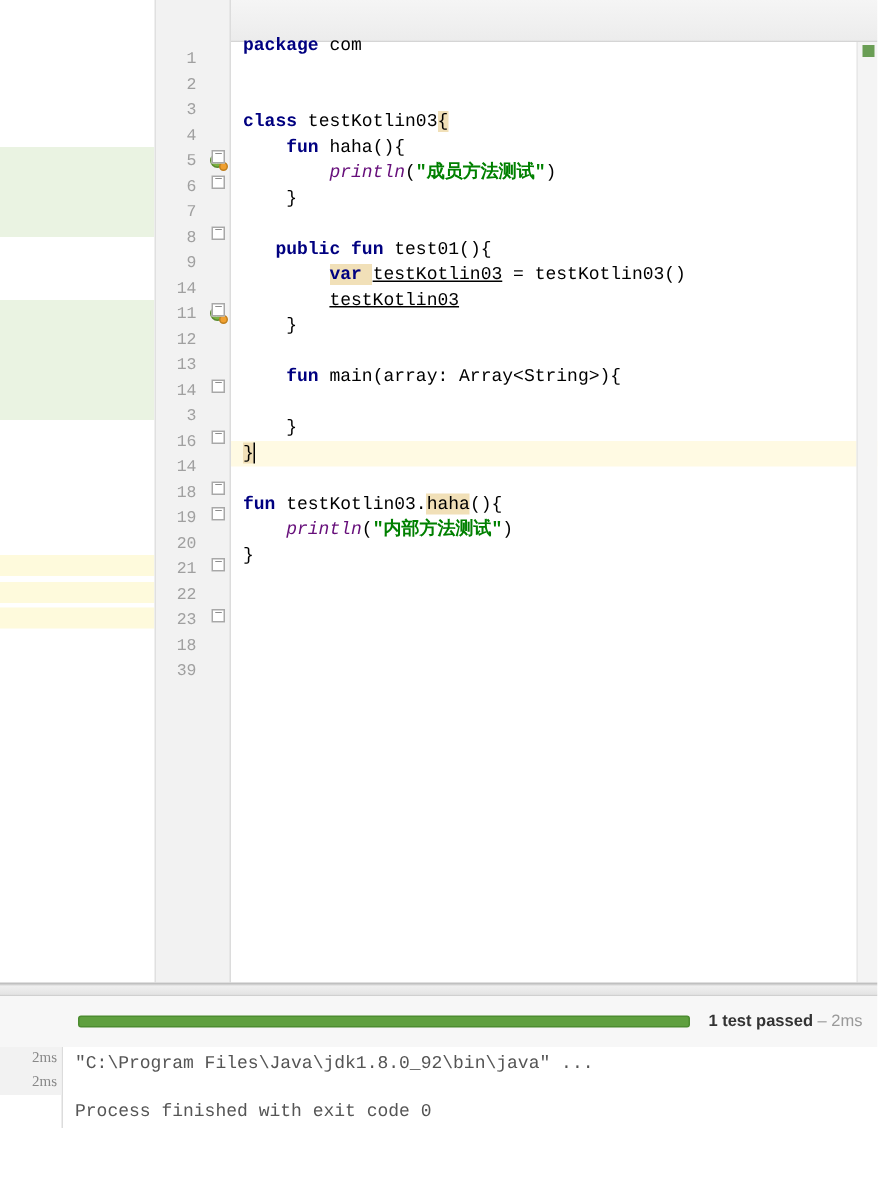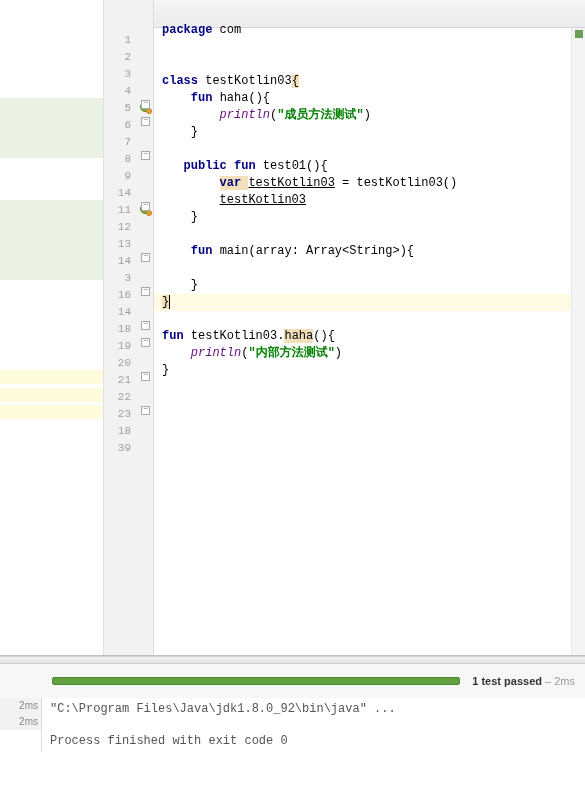--- a/index.html
+++ b/index.html
@@ -36,21 +36,21 @@
 
 .bottom-panel { position: absolute; top: 655px; left: 0; right: 0; bottom: 0; border-top: 1px solid #c0c0c0; background: #ffffff; }
 .sep-bar { height: 8px; background: linear-gradient(#f0f0f0,#e4e4e4); border-bottom: 1px solid #d0d0d0; border-top: 1px solid #d0d0d0; }
 .progress-row { height: 34px; display: flex; align-items: center; padding: 0 10px; background: #f7f7f7; }
 .left-pad { width: 42px; }
 .progress-bar { flex: 1; height: 8px; background: #5fa03f; border: 1px solid #4c8c30; border-radius: 2px; }
 .progress-text { margin-left: 12px; font-family: Arial, sans-serif; font-size: 11px; color: #333; }
 .progress-text .dim { color: #999; }
 .output-area { position: relative; }
 .out-left { position: absolute; left: 0; top: 0; width: 41px; background: #f2f2f2; }
-.out-time { text-align: right; padding-right: 3px; font-size: 10px; color: #888; height: 16px; line-height: 16px; font-family: Liberation Sans, sans-serif;}
+.out-time { text-align: right; padding-right: 3px; font-size: 10px; color: #888; height: 16px; line-height: 16px; font-family: Liberation Serif, serif;}
 .out-body { margin-left: 41px; padding: 3px 8px; font-size: 12px; color: #555; border-left: 1px solid #dcdcdc;}
 .out-line { height: 16px; line-height: 16px; white-space: pre; }
 .out-bold { color: #555; }
 .scrollbar-v { position: absolute; right: 0; top: 28px; bottom: 0; width: 14px; background: #f4f4f4; border-left: 1px solid #e8e8e8;}
 .err-mark { position: absolute; top: 2px; right: 2px; width: 8px; height: 8px; background: #6a9e55;}
 </style>
 </head>
 <body>
 
 <div class="editor-area">

